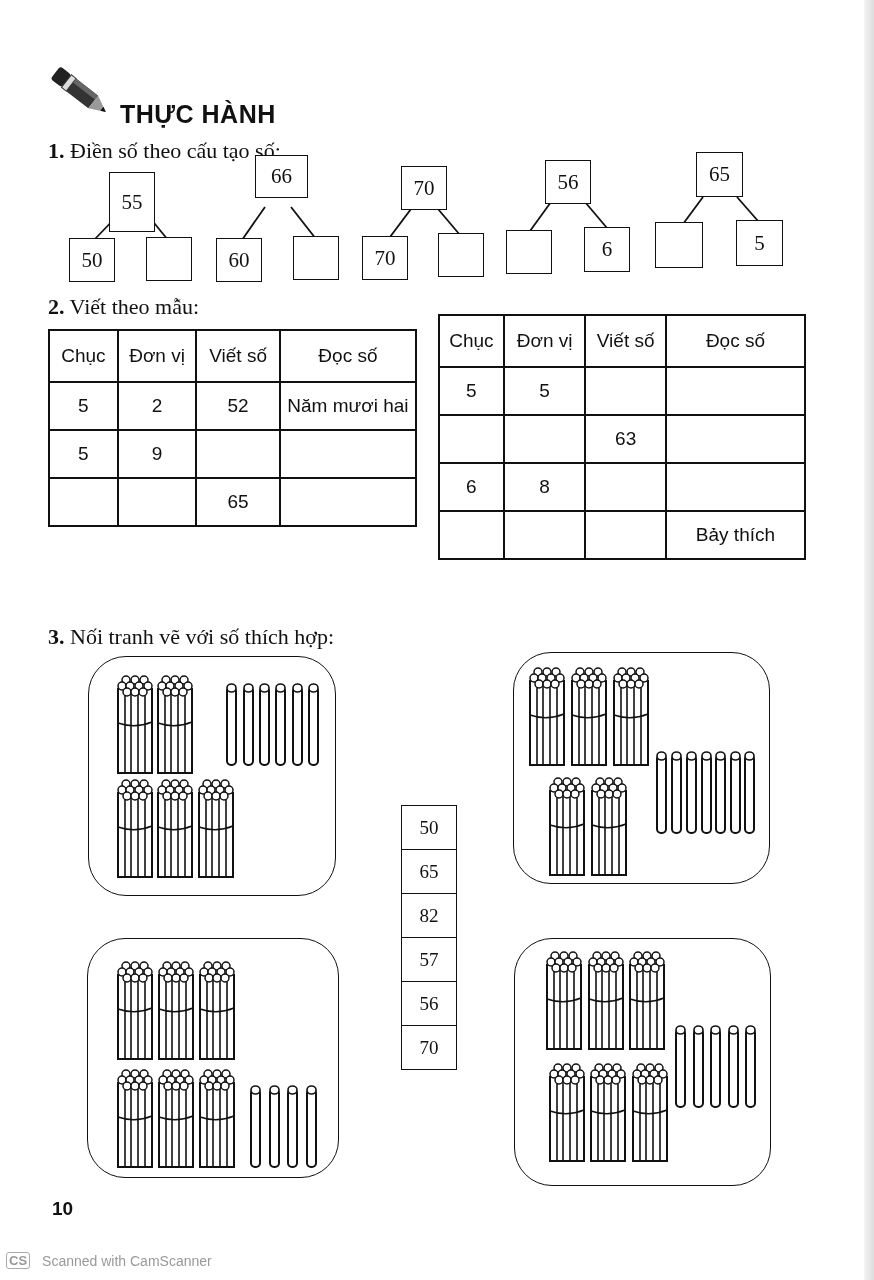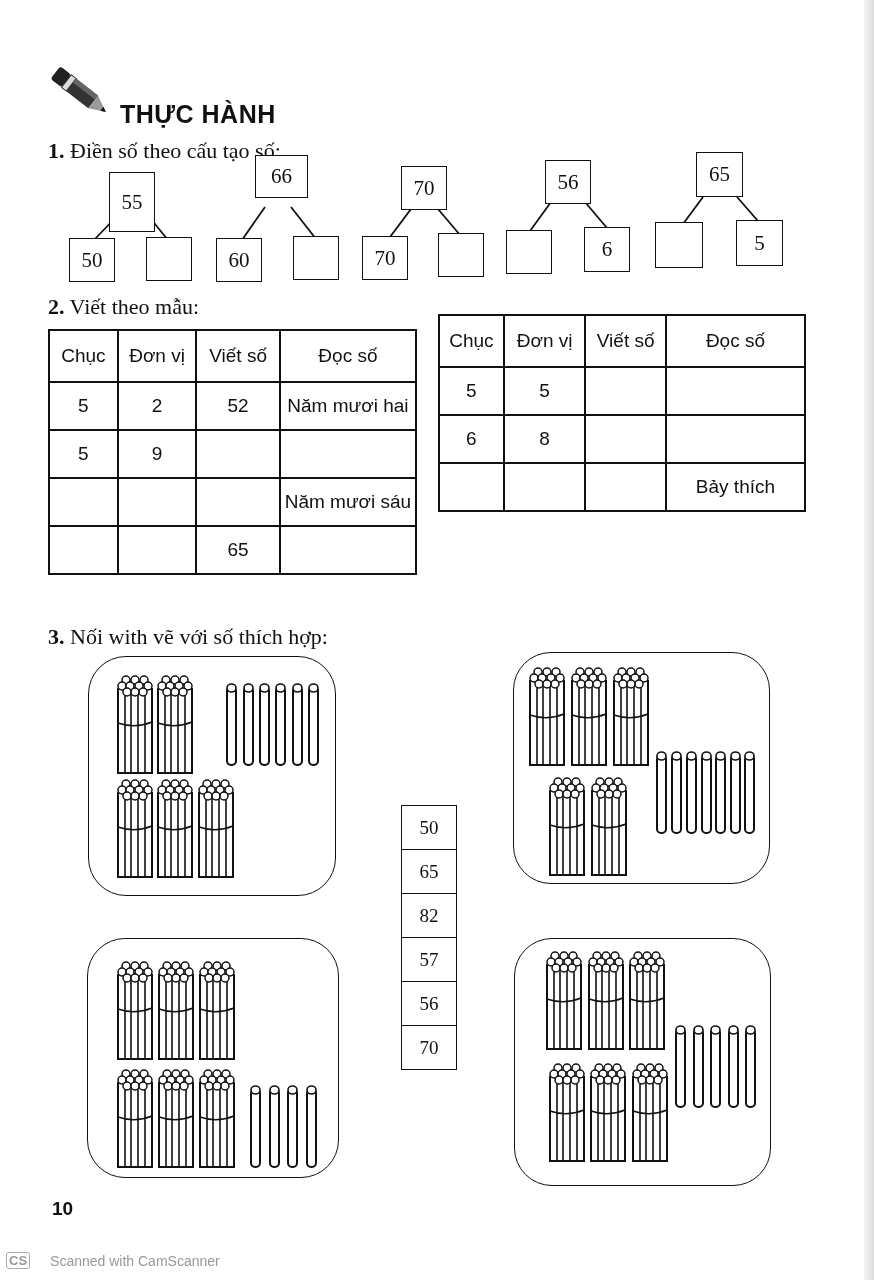--- a/index.html
+++ b/index.html
@@ -13,21 +13,21 @@
   svg.lines { position:absolute; left:0; top:0; overflow:visible; }
   table.t { position:absolute; border-collapse:collapse; font-family:"Liberation Sans", sans-serif; font-size:19px; }
   table.t td { border:2px solid #111; text-align:center; padding:0; }
   table.t tr.h td { height:50px; }
   table.t tr.r td { height:46px; }
   .panel { position:absolute; border:1.8px solid #111; border-radius:38px; background:#fff; }
   .numcol { position:absolute; left:401px; top:805px; width:54px; border:1.6px solid #111; }
   .numcol div { height:43px; border-bottom:1.6px solid #111; display:flex; align-items:center; justify-content:center; font-size:19px; }
   .numcol div:last-child { border-bottom:none; }
   .pageno { position:absolute; left:52px; top:1198px; font-family:"Liberation Sans", sans-serif; font-weight:bold; font-size:19px; }
-  .footer { position:absolute; left:6px; top:1252px; display:flex; align-items:center; gap:20px; font-family:"Liberation Sans", sans-serif; font-size:14px; color:#999; }
+  .footer { position:absolute; left:6px; top:1252px; display:flex; align-items:center; gap:12px; font-family:"Liberation Sans", sans-serif; font-size:14px; color:#999; }
   .cs { border:1.5px solid #aaa; border-radius:3px; padding:0 2px; font-weight:bold; color:#999; font-size:13px; }
 </style>
 </head>
 <body>
 
 <div class="edge"></div>
 
 <svg class="abs" style="left:44px;top:62px" width="72" height="62" viewBox="0 0 72 62">
   <g transform="rotate(38 36 31)">
     <rect x="4" y="22" width="14" height="16" rx="3" fill="#222"></rect>
@@ -101,26 +101,20 @@
   </tr>
   <tr class="r">
     <td>5</td>
     <td>9</td>
     <td></td>
     <td></td>
   </tr>
   <tr class="r">
     <td></td>
     <td></td>
-    <td></td>
-    <td>Năm mươi sáu</td>
-  </tr>
-  <tr class="r">
-    <td></td>
-    <td></td>
     <td>65</td>
     <td></td>
   </tr>
 </tbody>
   </table>
 
 <table class="t" style="left:438px;top:314px;width:368px">
   <colgroup>
       <col style="width:65px">
       <col style="width:82px">
@@ -134,35 +128,41 @@
     <td>Viết số</td>
     <td>Đọc số</td>
   </tr>
   <tr class="r">
     <td>5</td>
     <td>5</td>
     <td></td>
     <td></td>
   </tr>
   <tr class="r">
+    <td></td>
+    <td></td>
+    <td>63</td>
+    <td></td>
+  </tr>
+  <tr class="r">
     <td>6</td>
     <td>8</td>
     <td></td>
     <td></td>
   </tr>
   <tr class="r">
     <td></td>
     <td></td>
     <td></td>
     <td>Bảy thích</td>
   </tr>
 </tbody>
   </table>
 
-<div class="q" style="left:48px;top:624px"><b>3.</b> <span>Nối with vẽ với số thích hợp:</span></div>
+<div class="q" style="left:48px;top:624px"><b>3.</b> <span>Nối tranh vẽ với số thích hợp:</span></div>
 
 <svg width="0" height="0" style="position:absolute">
   <defs>
     <g id="bundle">
       <rect x="2" y="14" width="34" height="84" fill="#fff" stroke="#111" stroke-width="2"></rect>
       <line x1="9" y1="14" x2="9" y2="98" stroke="#111" stroke-width="1.6"></line>
       <line x1="15" y1="14" x2="15" y2="98" stroke="#111" stroke-width="1.6"></line>
       <line x1="22" y1="14" x2="22" y2="98" stroke="#111" stroke-width="1.6"></line>
       <line x1="29" y1="14" x2="29" y2="98" stroke="#111" stroke-width="1.6"></line>
       <path d="M2 48 Q19 54 36 47" fill="none" stroke="#111" stroke-width="1.6"></path>

